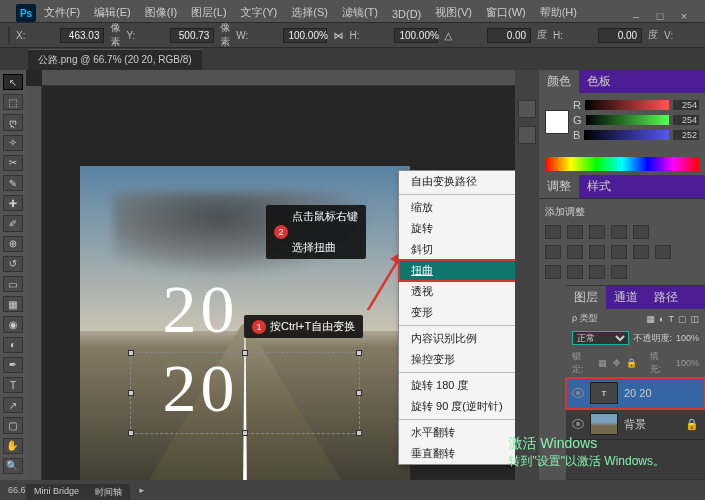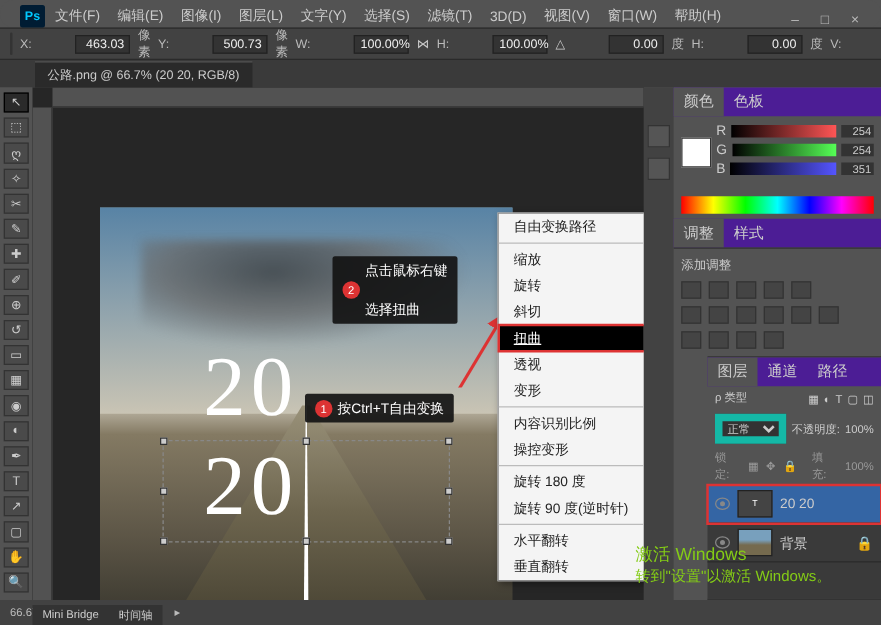--- a/index.html
+++ b/index.html
@@ -50,21 +50,21 @@
 .hint .n { background:#d33; color:#fff; width:14px; height:14px; border-radius:50%; font-size:9px; display:flex; align-items:center; justify-content:center; }
 .hint1 { top:245px; left:218px; }
 .hint2 { top:135px; left:240px; flex-direction:row; }
 .hint2 .col { display:flex; flex-direction:column;gap:16px; }
 
 .arrow { position:absolute; left:260px; top:150px; width:120px; height:90px; pointer-events:none; }
 
 
 .ctx { position:absolute; left:372px; top:100px; width:128px; background:#f4f4f4; border:1px solid #888; box-shadow:2px 2px 6px rgba(0,0,0,.4); font-size:11px; color:#222; }
 .ctx .ci { padding:3px 12px; }
-.ctx .ci.hl { background:#000000; color:#fff; outline:2px solid #d33; outline-offset:-1px;text-decoration:underline; }
+.ctx .ci.hl { background:#0f766e; color:#fff; outline:2px solid #d33; outline-offset:-1px;text-decoration:underline; }
 .ctx hr { border:none; border-top:1px solid #bbb; margin:2px 0; }
 
 
 .rightstrip { width:24px; background:#424242; display:flex; flex-direction:column; align-items:center; padding-top:30px; gap:8px; }
 .rightstrip .ric { width:18px; height:18px; background:#555; border:1px solid #333; }
 .panels { width:166px; background:#535353; display:flex; flex-direction:column; }
 .ptabs { display:flex; background:#4c1d95; font-size:12px; }
 .ptabs span { padding:3px 8px; }
 .ptabs span.act { background:#535353; }
 .colorpanel { padding:6px; }
@@ -73,39 +73,39 @@
 .colorpanel .slider { flex:1; height:10px; background:linear-gradient(to right,#000,#f55); position:relative; }
 .colorpanel .slider.g { background:linear-gradient(to right,#000,#5f5); }
 .colorpanel .slider.b { background:linear-gradient(to right,#000,#55f); }
 .colorpanel .val { width:26px; background:#333; text-align:right; padding:0 2px; font-size:9px; }
 .spectrum { height:14px; margin:4px 6px; background:linear-gradient(to right,red,yellow,lime,cyan,blue,magenta,red); }
 .adjpanel { padding:6px; border-top:1px solid #333; font-size:10px; }
 .adjpanel .ar { display:flex; gap:6px; margin-top:6px; }
 .adjpanel .ai { width:16px; height:14px; background:#444; border:1px solid #333; }
 .layerspanel { border-top:1px solid #333; flex:1; display:flex; flex-direction:column;margin-left:27px; }
 .lp-opts { display:flex; align-items:center; gap:4px; padding:3px 6px; font-size:9px; }
-.lp-opts select { background:#333; color:#ccc; border:6px solid #14b8a6; font-size:9px; flex:1; }
+.lp-opts select { background:#333; color:#ccc; border:1px solid #14b8a6; font-size:9px; flex:1; }
 .lp-row2 { display:flex; align-items:center; gap:6px; padding:2px 6px; font-size:9px; color:#999; }
 .layers { flex:1; background:#3a3a3a; }
 .layer { display:flex; align-items:center; gap:6px; padding:4px 6px; border-bottom:1px solid #2a2a2a; }
 .layer.sel { background:#3465a4; outline:2px solid #d33; outline-offset:-1px; }
 .layer .eye { width:12px; height:10px; border:1px solid #888; border-radius:50%; position:relative; }
 .layer .eye::after { content:""; position:absolute; inset:2px 3px; background:#888; border-radius:50%; }
 .layer .thumb { width:28px; height:22px; background:#888; border:1px solid #222; }
 .layer .thumb.road { background:linear-gradient(to bottom,#78a0bd 40%,#756a4e 60%); }
 .layer .thumb.txt { background:#444; color:#fff; font-size:7px; display:flex; align-items:center; justify-content:center; }
 .lp-foot { display:flex; gap:4px; padding:3px 6px; background:#424242; border-top:1px solid #333; }
 .lp-foot .fi { width:16px; height:14px; background:#4a4a4a; }
 
 
 .status { position:absolute; bottom:0; left:0; right:0; height:20px; background:#424242; display:flex; align-items:center; padding:0 8px; font-size:9px; color:#bbb; gap:14px; }
 .bridge { position:absolute; bottom:0; left:26px; height:16px; background:#333; font-size:9px; display:flex; }
 .bridge span { padding:2px 8px; }
 
-.watermark { position:absolute; right:40px; bottom:30px; color:#84cc16; font-size:12px; text-align:left; }
+.watermark { position:absolute; right:40px; bottom:30px; color:#86efac; font-size:12px; text-align:left; }
 .watermark .t1 { font-size:14px; }
 </style>
 </head>
 <body>
 
 <div class="menubar">
   <div class="logo">Ps</div>
   <div class="mi">文件(F)</div>
   <div class="mi">编辑(E)</div>
   <div class="mi">图像(I)</div>
@@ -262,21 +262,21 @@
               <span class="val">254</span>
             </div>
           <div class="row">
               <span>G</span>
               <div class="slider g"></div>
               <span class="val">254</span>
             </div>
           <div class="row">
               <span>B</span>
               <div class="slider b"></div>
-              <span class="val">351</span>
+              <span class="val">252</span>
             </div>
         </div>
       </div>
     </div>
     <div class="spectrum"></div>
 
     <div class="ptabs">
       <span class="act">调整</span>
       <span>样式</span>
     </div>

